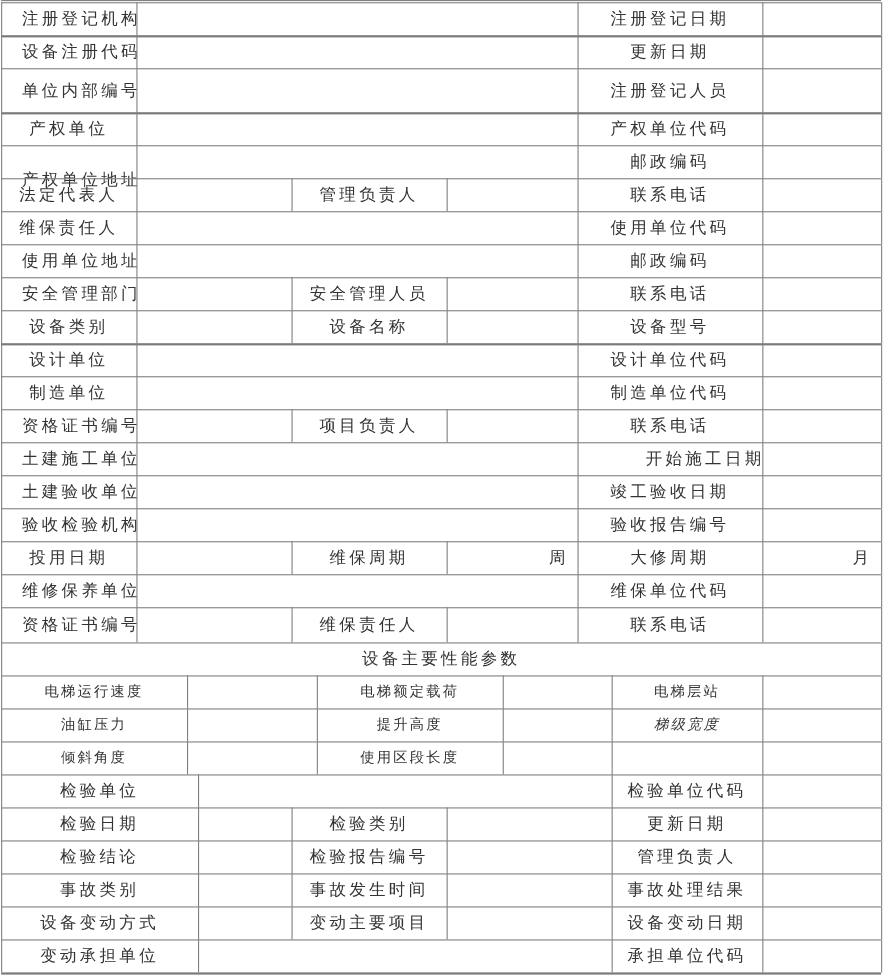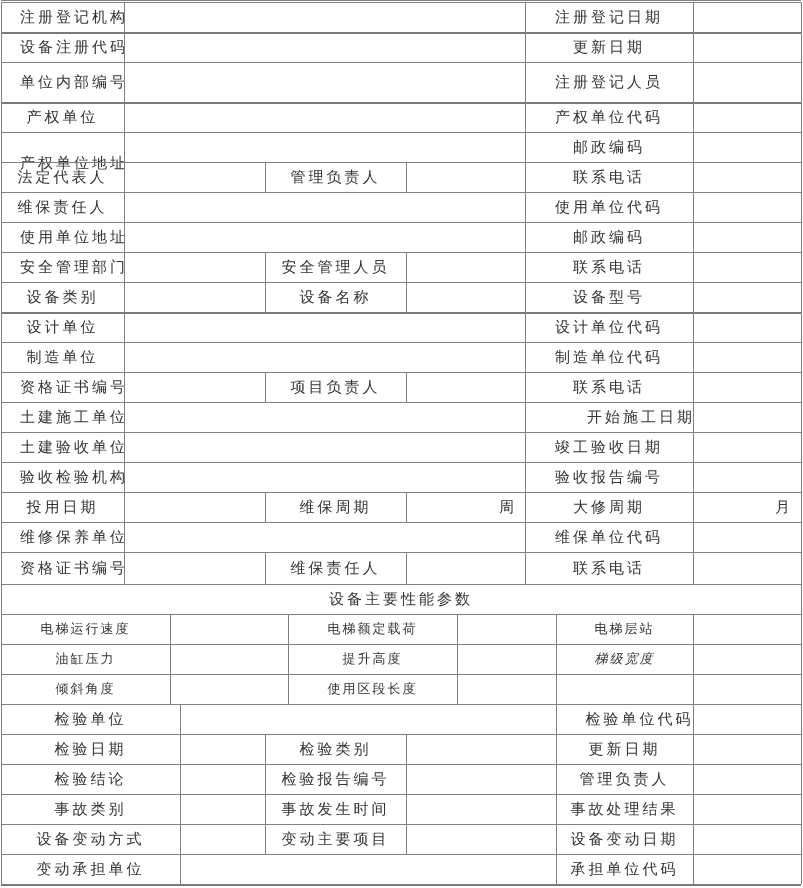--- a/index.html
+++ b/index.html
@@ -278,21 +278,21 @@
     <div class="vl" style="left: 288px; top: 674px; height: 30px;"></div>
     <div class="vl" style="left: 457px; top: 674px; height: 30px;"></div>
     <div class="vl" style="left: 556px; top: 674px; height: 30px;"></div>
     <div class="vl" style="left: 693px; top: 674px; height: 30px;"></div>
     <div class="vl" style="left: 801px; top: 674px; height: 30px;"></div>
     <div class="hl" style="left: 1px; top: 704px; width: 800px;"></div>
     <div class="cell " style="left: 1px; top: 704px; width: 179px; height: 30px;">检验单位</div>
     <div class="vl" style="left: 1px; top: 704px; height: 30px;"></div>
     <div class="vl" style="left: 180px; top: 704px; height: 30px;"></div>
     <div class="field" style="left: 180px; top: 704px; width: 376px; height: 30px;"></div>
-    <div class="cell " style="left: 556px; top: 704px; width: 137px; height: 30px; margin-left: 15px;">检验单位代码</div>
+    <div class="cell " style="left: 556px; top: 704px; width: 137px; height: 30px;">检验单位代码</div>
     <div class="field" style="left: 693px; top: 704px; width: 108px; height: 30px;"></div>
     <div class="vl" style="left: 556px; top: 704px; height: 30px;"></div>
     <div class="vl" style="left: 693px; top: 704px; height: 30px;"></div>
     <div class="vl" style="left: 801px; top: 704px; height: 30px;"></div>
     <div class="hl" style="left: 1px; top: 734px; width: 800px;"></div>
     <div class="cell " style="left: 1px; top: 734px; width: 179px; height: 30px;">检验日期</div>
     <div class="vl" style="left: 1px; top: 734px; height: 30px;"></div>
     <div class="vl" style="left: 180px; top: 734px; height: 30px;"></div>
     <div class="field" style="left: 180px; top: 734px; width: 85px; height: 30px;"></div>
     <div class="cell " style="left: 265px; top: 734px; width: 141px; height: 30px;">检验类别</div>

